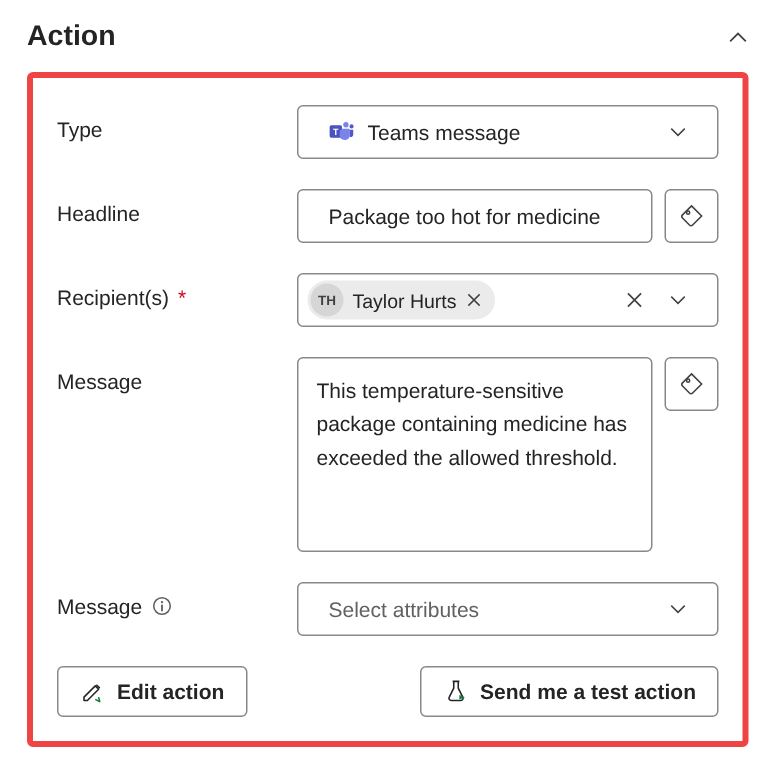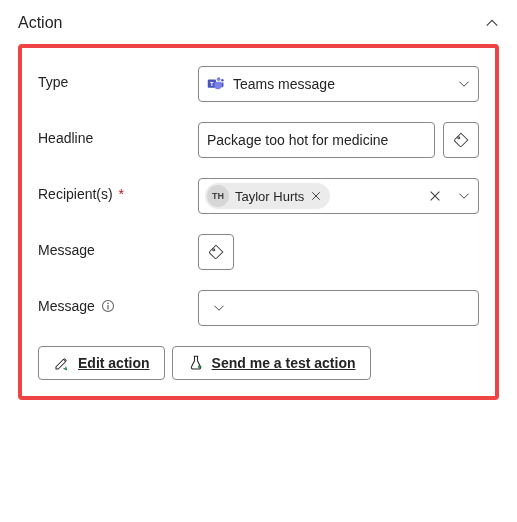--- a/index.html
+++ b/index.html
@@ -13,22 +13,22 @@
     .panel {
       padding: 14px 18px 18px 18px;
     }
     .panel-header {
       display: flex;
       justify-content: space-between;
       align-items: center;
       margin-bottom: 12px;
     }
     .panel-title {
-      font-weight: 400;
-      font-size: 16px;
+      font-weight: 700;
+      font-size: 19px;
     }
     .chevron-up {
       width: 14px;
       height: 14px;
       cursor: pointer;
     }
     .panel-body {
       border: 4px solid #ef4444;
       border-radius: 4px;
       padding: 18px 16px 16px 16px;
@@ -54,21 +54,21 @@
       gap: 8px;
     }
     .fieldbox {
       flex: 1;
       border: 1px solid #8a8886;
       border-radius: 4px;
       background: #fff;
       display: flex;
       align-items: center;
       min-height: 36px;
-      padding: 0 8px;
+      padding: 0 20px;
       position: relative;
     }
     .fieldbox.tall {
       align-items: flex-start;
       padding: 10px 12px;
       min-height: 130px;
     }
     .fieldbox .text {
       flex: 1;
       color: #242424;
@@ -141,23 +141,22 @@
     }
     .info-icon {
       width: 14px;
       height: 14px;
       display: inline-block;
       vertical-align: -2px;
       margin-left: 2px;
     }
     .footer {
       display: flex;
-      justify-content: flex-start;
-      gap: 7px;
-      text-decoration: underline;
+      justify-content: space-between;
+      gap: 24px;
     }
     .btn {
       border: 1px solid #8a8886;
       border-radius: 4px;
       background: #fff;
       padding: 7px 14px;
       font-size: 14px;
       font-weight: 600;
       color: #242424;
       display: inline-flex;
@@ -237,40 +236,44 @@
           <svg class="chevron-down" viewBox="0 0 16 16">
             <path d="M2 5 L8 11 L14 5" fill="none" stroke="#424242" stroke-width="1.3"></path>
           </svg>
         </div>
       </div>
     </div>
 
     <div class="form-row">
       <div class="form-label">Message</div>
       <div class="control">
+        <div class="fieldbox tall">
+          <span class="text">This temperature-sensitive package containing medicine has exceeded the allowed threshold.</span>
+        </div>
         <div class="tag-btn">
           <svg width="18" height="18" viewBox="0 0 24 24">
             <path d="M12 3 L21 12 L13 20 a2 2 0 0 1 -2.8 0 L4 13.8 a2 2 0 0 1 0 -2.8 L12 3z" fill="none" stroke="#424242" stroke-width="1.4"></path>
             <circle cx="9" cy="9" r="1.4" fill="none" stroke="#424242" stroke-width="1.4"></circle>
           </svg>
         </div>
       </div>
     </div>
 
     <div class="form-row">
       <div class="form-label">
         <span>Message</span>
         <svg class="info-icon" viewBox="0 0 16 16">
           <circle cx="8" cy="8" r="6.3" fill="none" stroke="#616161" stroke-width="1.2"></circle>
           <circle cx="8" cy="5" r="0.9" fill="#616161"></circle>
           <rect x="7.3" y="7" width="1.4" height="5" fill="#616161"></rect>
         </svg>
       </div>
       <div class="control">
         <div class="fieldbox">
+          <span class="text placeholder">Select attributes</span>
           <svg class="chevron-down" viewBox="0 0 16 16">
             <path d="M2 5 L8 11 L14 5" fill="none" stroke="#424242" stroke-width="1.3"></path>
           </svg>
         </div>
       </div>
     </div>
 
     <div class="footer">
       <button class="btn">
         <svg viewBox="0 0 24 24">

